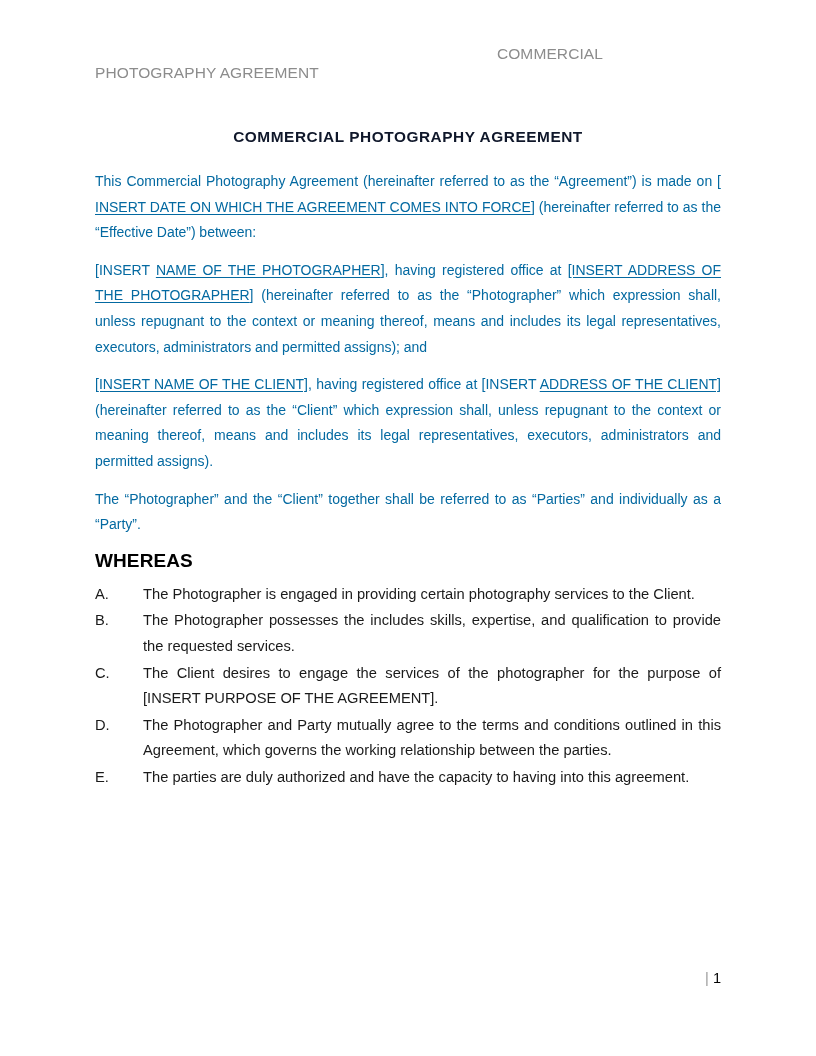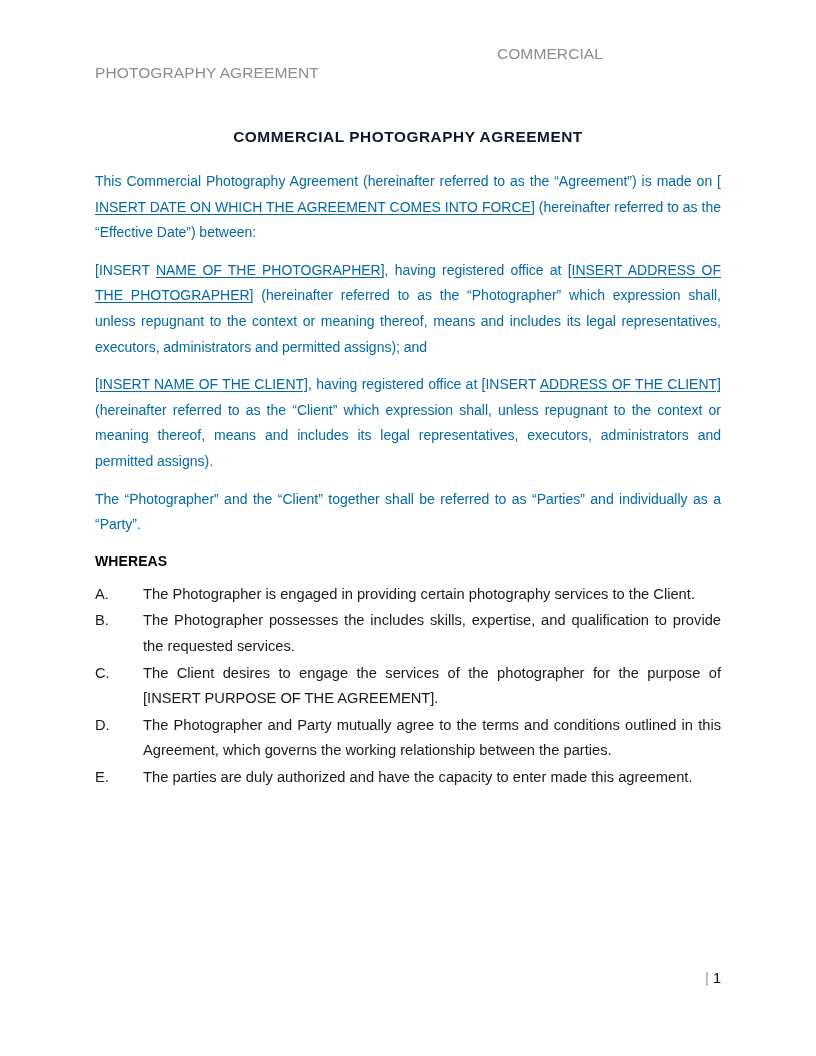--- a/index.html
+++ b/index.html
@@ -70,21 +70,21 @@
     text-justify: inter-word;
     color: #0369a1;
     word-spacing: -0.2px;
   }
   p.para:last-child { margin-bottom: 0; }
 
   .u { text-decoration: underline; text-underline-offset: 2px; }
 
   h2.whereas {
     margin: 12px 0 10px 0;
-    font-size: 14px;
+    font-size: 19px;
     line-height: 22px;
     font-weight: bold;
     color: #000;
     letter-spacing: 0.1px;
   }
 
   
   .alpha-list {
     margin: 0;
     padding: 0;
@@ -166,21 +166,21 @@
       <li>
         <span class="marker">C.</span>
         <span class="item-text">The Client desires to engage the services of the photographer for the purpose of [INSERT PURPOSE OF THE AGREEMENT].</span>
       </li>
       <li>
         <span class="marker">D.</span>
         <span class="item-text">The Photographer and Party mutually agree to the terms and conditions outlined in this Agreement, which governs the working relationship between the parties.</span>
       </li>
       <li>
         <span class="marker">E.</span>
-        <span class="item-text">The parties are duly authorized and have the capacity to enter made this agreement.</span>
+        <span class="item-text">The parties are duly authorized and have the capacity to having into this agreement.</span>
       </li>
     </ol>
 
   </div>
 
   <div class="doc-footer">
     <span class="sep">|</span><span class="pagenum">1</span>
   </div>
 
 </div>

